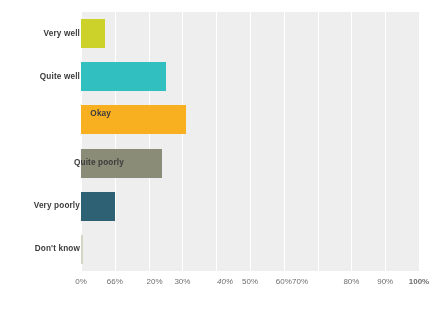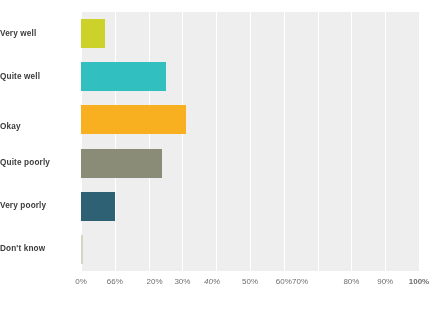--- a/index.html
+++ b/index.html
@@ -55,21 +55,22 @@
     position: absolute;
     left: 0;
     top: 7px;
     height: 29px;
   }
 
   
   .cat-label {
     position: absolute;
     left: 0;
-    width: 72px;
+    width: 80px;
+    text-align: right;
     font-size: 8.2px;
     font-weight: bold;
     color: #3b3b3b;
     letter-spacing: 0.15px;
     white-space: nowrap;
   }
 
   
   #x-axis {
     position: absolute;
@@ -124,32 +125,32 @@
         </div>
         <div class="bar-band" style="top: 215.833px; height: 43.1667px;">
           <div class="bar" title="Don't know: 0.5%" style="width: 2px; background: rgb(213, 213, 197);"></div>
         </div>
       </div>
   </div>
 
   <div id="cat-labels">
       <div class="cat-label" style="top: 28.5833px;">Very well</div>
       <div class="cat-label" style="top: 71.75px;">Quite well</div>
-      <div class="cat-label" style="top: 122px;">Okay</div>
-      <div class="cat-label" style="top: 158.083px;">Quite poorly</div>
+      <div class="cat-label" style="top: 109px; margin-left: 31px;">Okay</div>
+      <div class="cat-label" style="top: 158.083px; padding-left: 44px;">Quite poorly</div>
       <div class="cat-label" style="top: 201.25px;">Very poorly</div>
       <div class="cat-label" style="top: 244.417px;">Don't know</div>
     </div>
 
   <div id="x-axis">
       <div class="tick-label" style="left: 81px;">0%</div>
       <div class="tick-label" style="left: 114.8px;">66%</div>
       <div class="tick-label" style="left: 148.6px; padding-left: 12px;">20%</div>
       <div class="tick-label" style="left: 182.4px;">30%</div>
-      <div class="tick-label" style="left: 212px; font-style: italic;">40%</div>
+      <div class="tick-label" style="left: 225px; font-style: italic;">40%</div>
       <div class="tick-label" style="left: 250px;">50%</div>
       <div class="tick-label" style="left: 283.8px;">60%</div>
       <div class="tick-label" style="left: 300px;">70%</div>
       <div class="tick-label" style="left: 351.4px;">80%</div>
       <div class="tick-label" style="left: 385.2px; text-align: center;">90%</div>
       <div class="tick-label" style="left: 419px; font-weight: bold;">100%</div>
     </div>
 
 </div>
 

